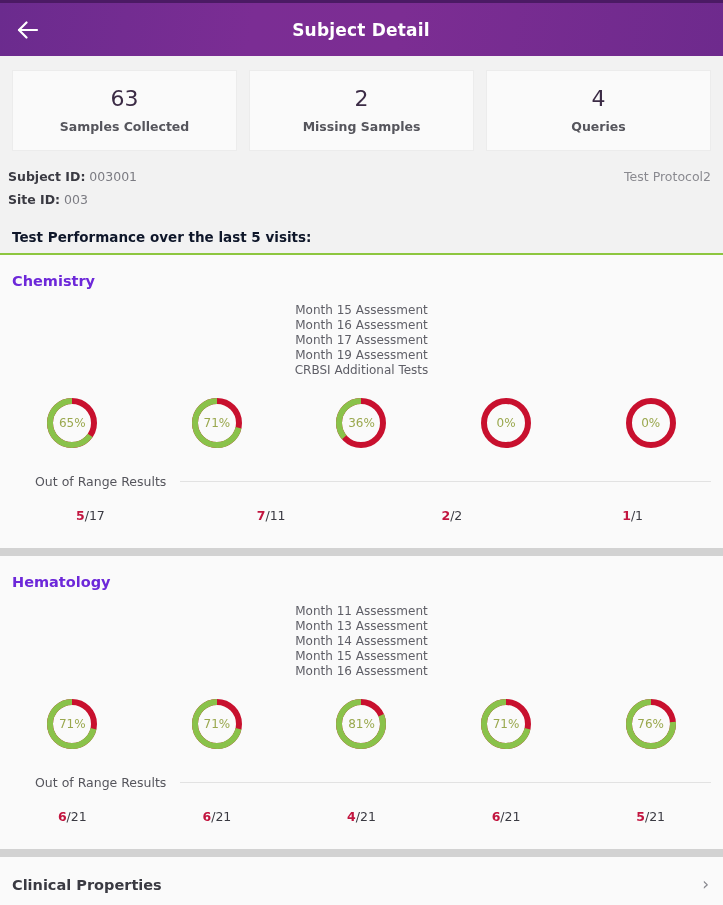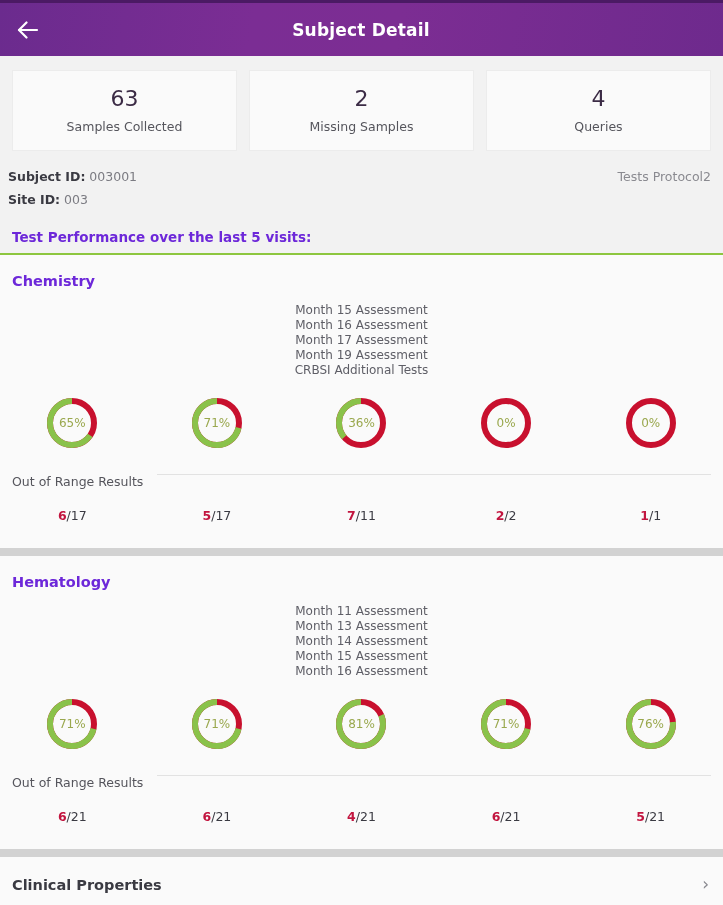--- a/index.html
+++ b/index.html
@@ -58,20 +58,21 @@
   .stat-value {
     font-size: 22px;
     color: #3b2b45;
     line-height: 1.25;
     font-weight: 400;
   }
   .stat-label {
     margin-top: 6px;
     font-size: 12.5px;
     color: #55555c;
+    font-weight: bold;
   }
 
   
   .meta {
     background: #f2f2f2;
     padding: 4px 12px 14px 8px;
   }
   .meta-row {
     display: flex;
     align-items: baseline;
@@ -84,21 +85,21 @@
   .meta-left { white-space: nowrap; }
   .meta-protocol { color: #8a8a90; font-size: 12.5px; }
 
   
   .perf-title-wrap {
     background: #f2f2f2;
     padding: 4px 12px 8px 12px;
     border-bottom: 2px solid #8dc63f;
   }
   .perf-title {
-    color: #6d28d9;
+    color: #0f172a;
     font-size: 13.5px;
     font-weight: bold;
   }
 
   
   .panel { background: #fafafa; padding: 10px 0 6px 0; }
   .panel-heading {
     font-size: 14.5px;
     font-weight: bold;
     color: #6d28d9;
@@ -129,21 +130,23 @@
     display: flex;
     align-items: center;
     justify-content: center;
     font-size: 12px;
     color: #9aa84e;
     font-weight: normal;
   }
 
   .oor-row {
     display: flex;
+    align-items: center;
     padding: 18px 12px 0 12px;
+    margin-left: 23px;
   }
   .oor-label {
     font-size: 12.5px;
     color: #55555c;
     white-space: nowrap;
     padding-right: 14px;
   }
   .oor-rule {
     flex: 1 1 auto;
     height: 1px;
@@ -207,21 +210,21 @@
         <div class="stat-label">Queries</div>
       </div>
     </div>
 
     <div class="meta">
       <div class="meta-row">
         <div class="meta-left">
           <span class="meta-key">Subject ID:</span>
           <span class="meta-val">003001</span>
         </div>
-        <div class="meta-protocol">Tests Protocol2</div>
+        <div class="meta-protocol">Test Protocol2</div>
       </div>
       <div class="meta-row">
         <div class="meta-left">
           <span class="meta-key">Site ID:</span>
           <span class="meta-val">003</span>
         </div>
       </div>
     </div>
 
     <div class="perf-title-wrap">
@@ -269,21 +272,20 @@
                 <circle cx="25" cy="25" r="22" fill="none" stroke="#c8102e" stroke-width="6"></circle>
               </svg><div class="donut-text">0%</div></div></div>
       </div>
 
       <div class="oor-row">
         <div class="oor-label">Out of Range Results</div>
         <div class="oor-rule"></div>
       </div>
 
       <div class="grid-row frac-row">
-        <div class="cell"><span class="frac"><span class="num">6</span><span class="den">/</span><span class="den">17</span></span></div>
         <div class="cell"><span class="frac"><span class="num">5</span><span class="den">/</span><span class="den">17</span></span></div>
         <div class="cell"><span class="frac"><span class="num">7</span><span class="den">/</span><span class="den">11</span></span></div>
         <div class="cell"><span class="frac"><span class="num">2</span><span class="den">/</span><span class="den">2</span></span></div>
         <div class="cell"><span class="frac"><span class="num">1</span><span class="den">/</span><span class="den">1</span></span></div>
       </div>
     </div>
 
     <div class="band"></div>
 
     <div class="panel">

